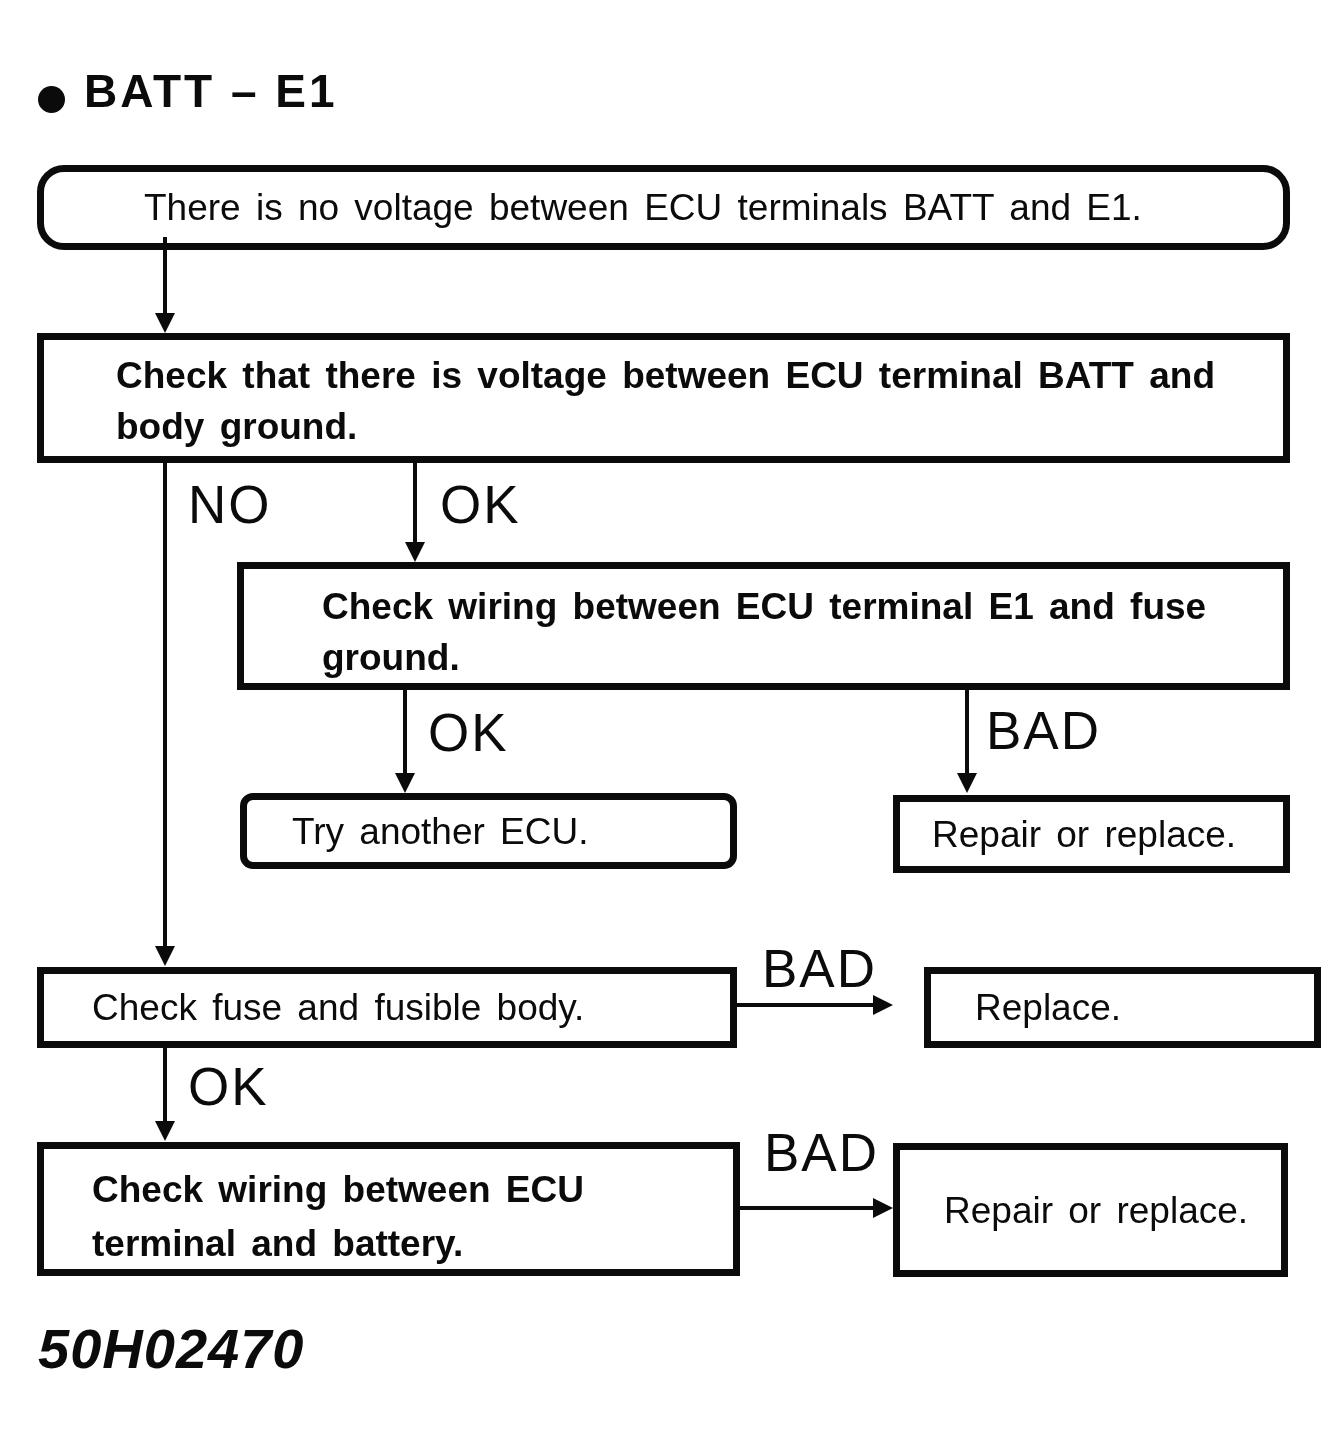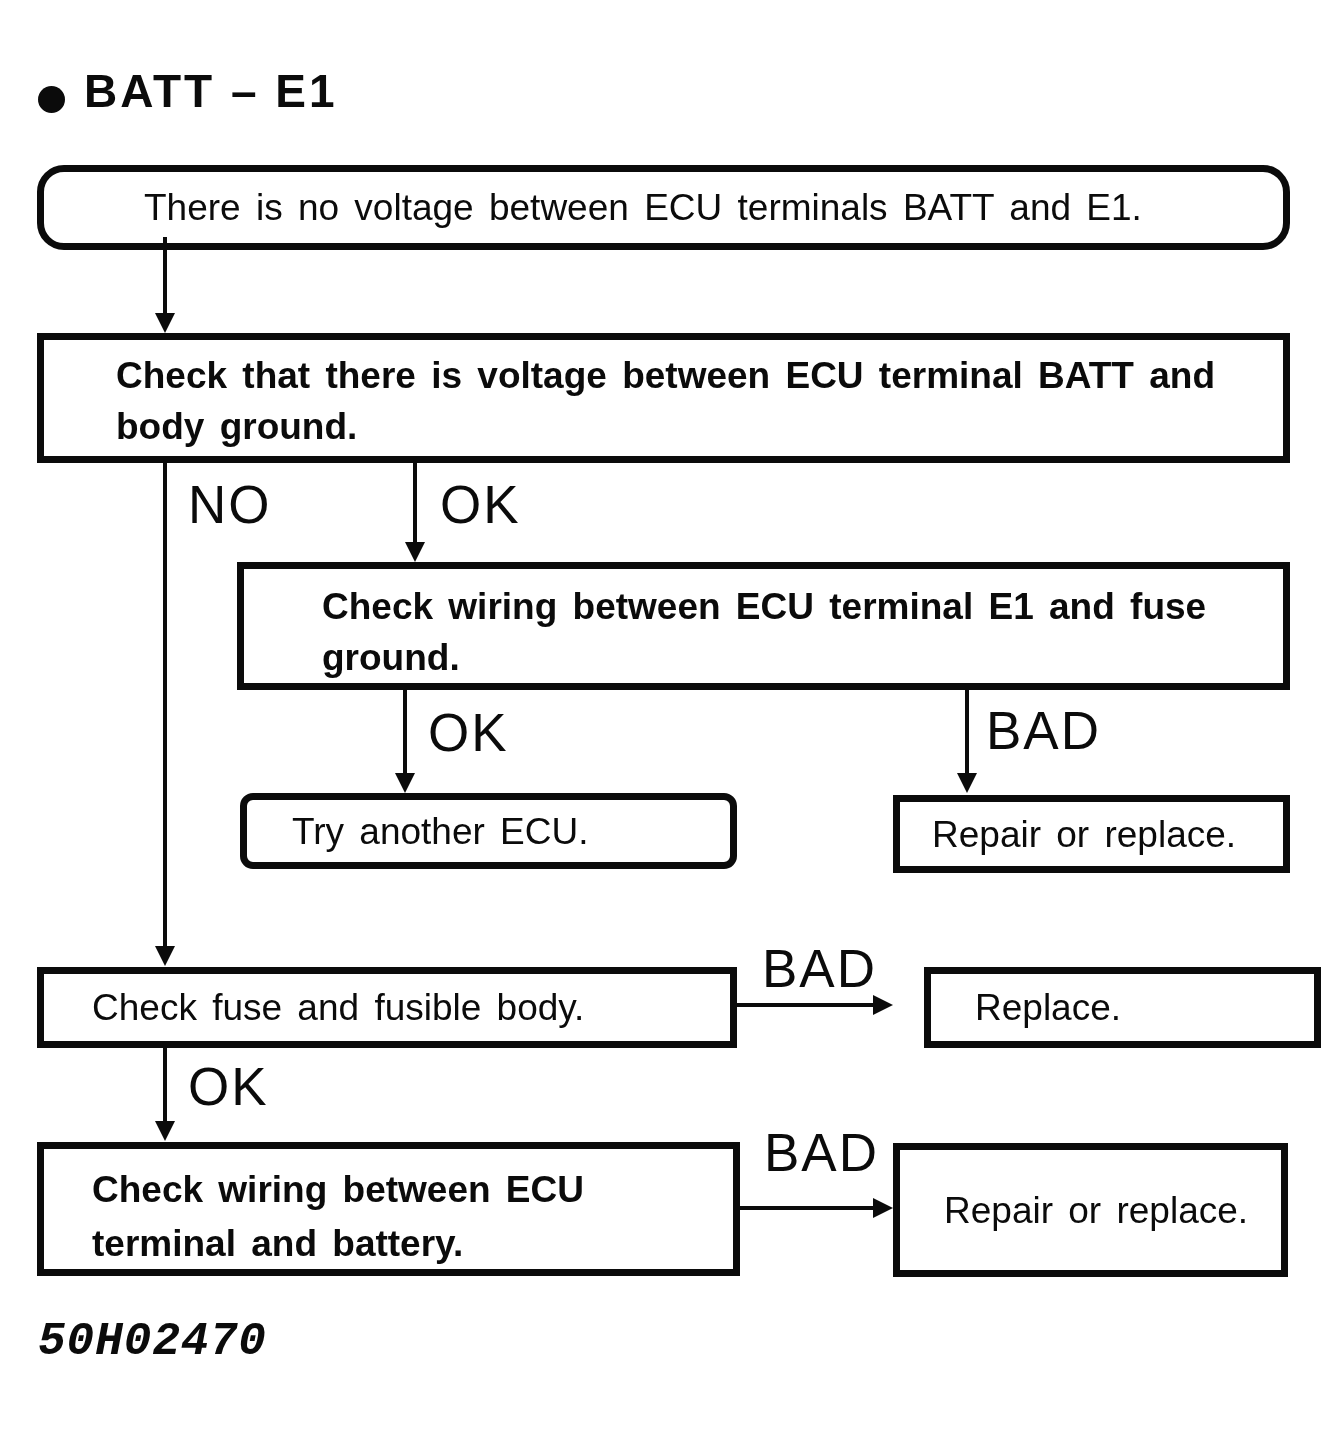--- a/index.html
+++ b/index.html
@@ -43,22 +43,22 @@
   .arrow-right{
     position:absolute;width:0;height:0;
     border-top:10px solid transparent;border-bottom:10px solid transparent;
     border-left:20px solid var(--ink);
   }
   .edge-label{
     position:absolute;font-size:53px;letter-spacing:2px;white-space:nowrap;
   }
   .figure-code{
     position:absolute;left:38px;top:1316px;
-    font-family:Liberation Mono, monospace;
-    font-size:46px;font-weight:700;font-style:italic;letter-spacing:1px;
+    font-family:Liberation Sans, sans-serif;
+    font-size:56px;font-weight:700;font-style:italic;letter-spacing:1px;
   }
 </style>
 </head>
 <body>
 
 <div class="page">
 
   <div class="title-row">
     <span class="bullet"></span>
     <span class="title-text">BATT – E1</span>

